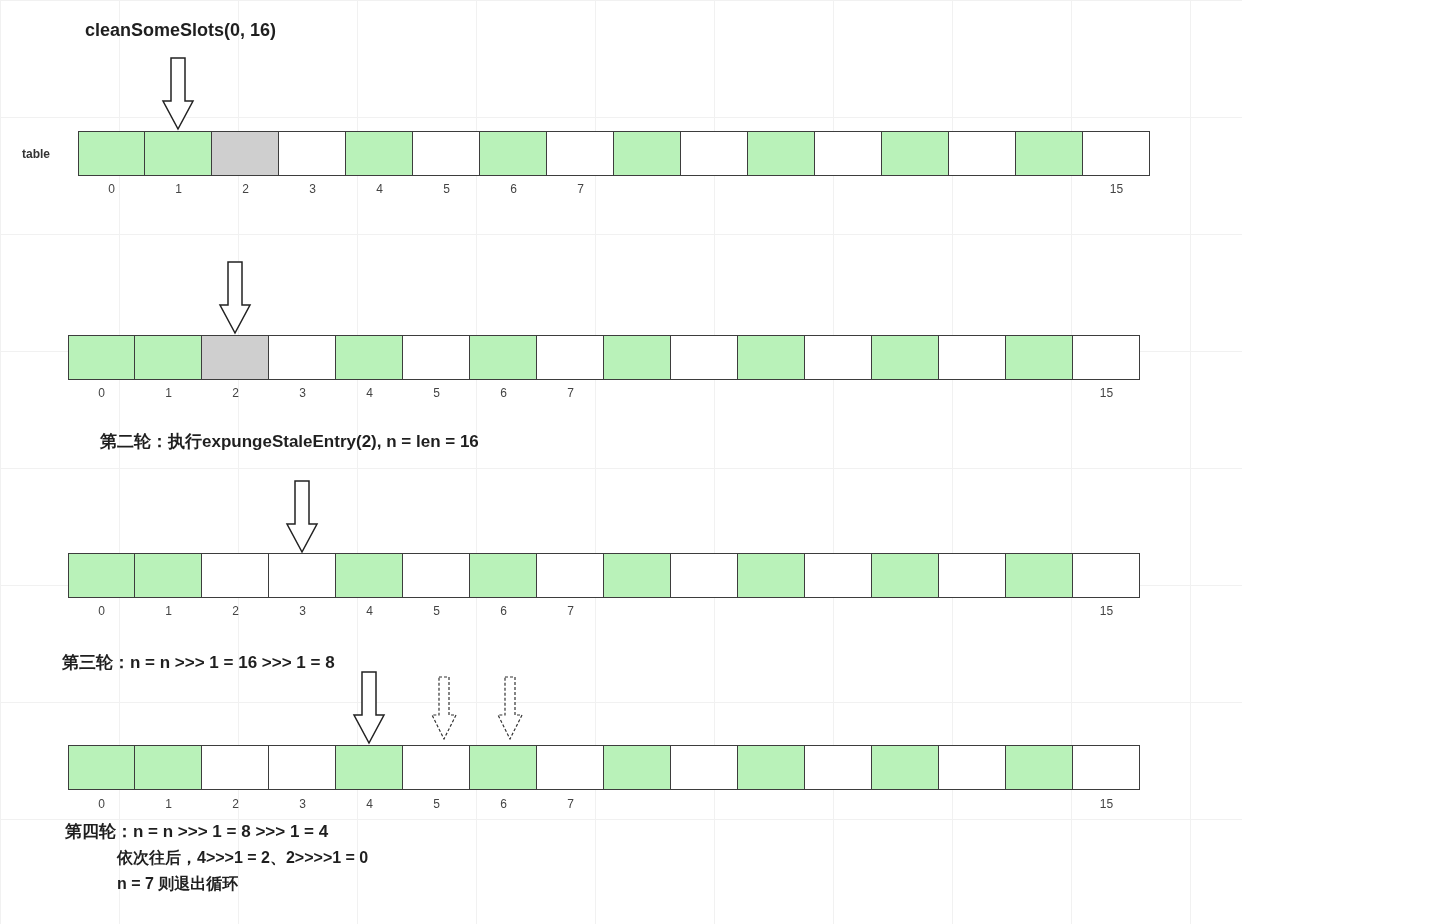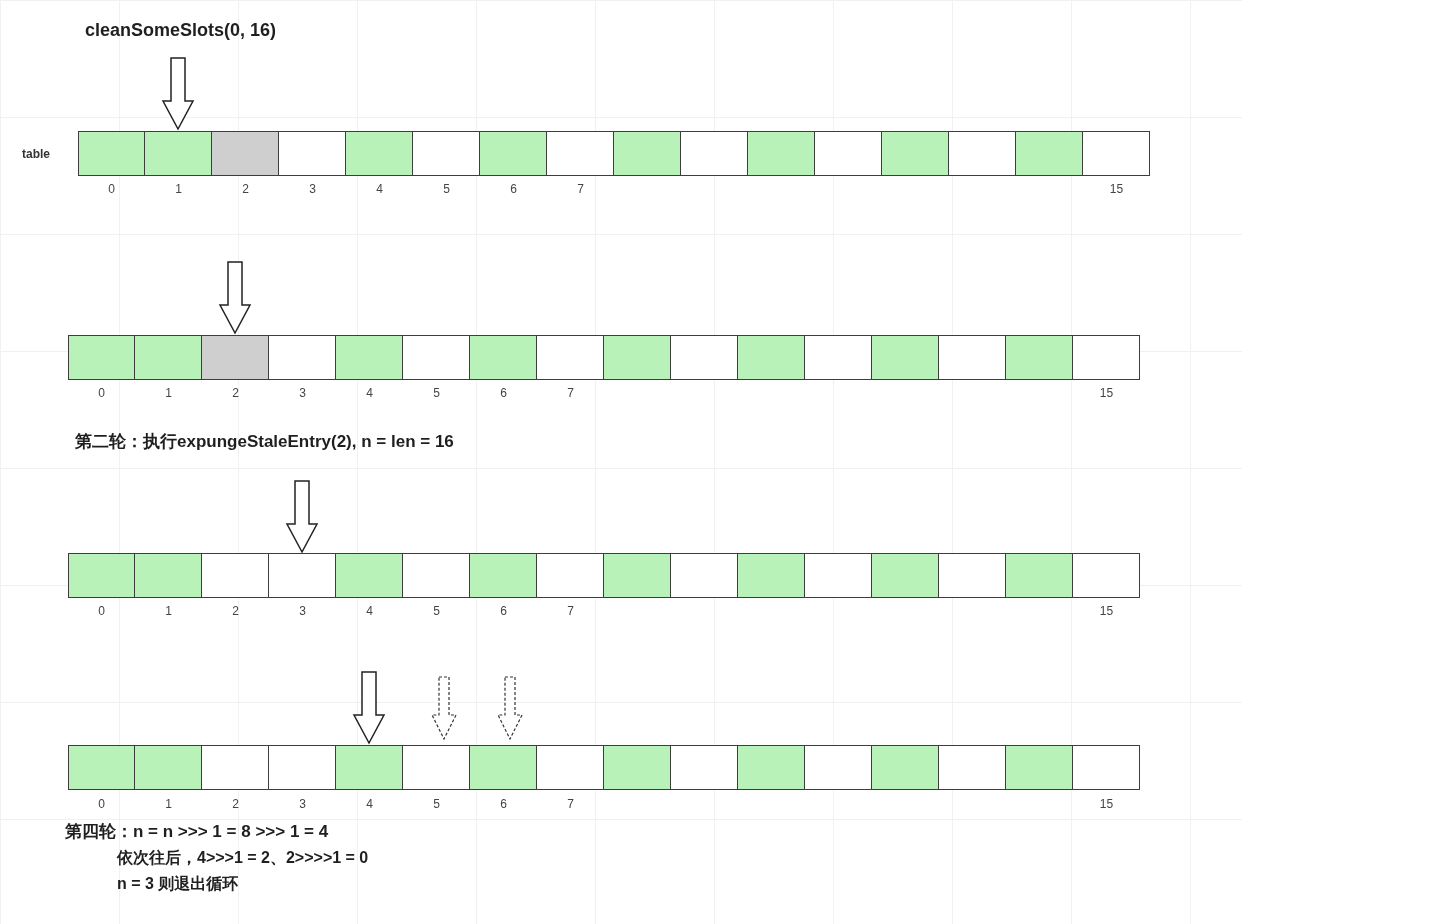--- a/index.html
+++ b/index.html
@@ -123,21 +123,21 @@
       <div class="idx"></div>
       <div class="idx"></div>
       <div class="idx"></div>
       <div class="idx"></div>
       <div class="idx"></div>
       <div class="idx"></div>
       <div class="idx"></div>
       <div class="idx">15</div>
     </div>
 
-  <div class="caption" style="left:75px; top:430px;">第二轮：执行expungeStaleEntry(2), n = len = 16</div>
+  <div class="caption" style="left:100px; top:430px;">第二轮：执行expungeStaleEntry(2), n = len = 16</div>
 
   <svg class="arrow" style="left:285px; top:480px;" width="34" height="74" viewBox="0 0 34 74">
     <polygon points="10,1 24,1 24,44 32,44 17,72 2,44 10,44" fill="#ffffff" stroke="#222" stroke-width="1.5"></polygon>
   </svg>
 
   <div class="array-row" style="left:68px; top:553px;">
       <div class="cell" style="background: rgb(185, 242, 185);"></div>
       <div class="cell" style="background: rgb(185, 242, 185);"></div>
       <div class="cell" style="background: rgb(255, 255, 255);"></div>
       <div class="cell" style="background: rgb(255, 255, 255);"></div>
@@ -166,20 +166,21 @@
       <div class="idx"></div>
       <div class="idx"></div>
       <div class="idx"></div>
       <div class="idx"></div>
       <div class="idx"></div>
       <div class="idx"></div>
       <div class="idx"></div>
       <div class="idx">15</div>
     </div>
 
+  <div class="caption" style="left:62px; top:651px;">第三轮：n = n &gt;&gt;&gt; 1 = 16 &gt;&gt;&gt; 1 = 8</div>
 
   <svg class="arrow" style="left:352px; top:671px;" width="34" height="74" viewBox="0 0 34 74">
     <polygon points="10,1 24,1 24,44 32,44 17,72 2,44 10,44" fill="#ffffff" stroke="#222" stroke-width="1.5"></polygon>
   </svg>
   <svg class="arrow" style="left:430px; top:676px;" width="28" height="66" viewBox="0 0 28 66">
     <polygon points="9,1 19,1 19,39 26,39 14,63 2,39 9,39" fill="#ffffff" stroke="#333" stroke-width="1.2" stroke-dasharray="3 2"></polygon>
   </svg>
   <svg class="arrow" style="left:496px; top:676px;" width="28" height="66" viewBox="0 0 28 66">
     <polygon points="9,1 19,1 19,39 26,39 14,63 2,39 9,39" fill="#ffffff" stroke="#333" stroke-width="1.2" stroke-dasharray="3 2"></polygon>
   </svg>
@@ -217,16 +218,16 @@
       <div class="idx"></div>
       <div class="idx"></div>
       <div class="idx"></div>
       <div class="idx"></div>
       <div class="idx">15</div>
     </div>
 
   <div class="caption" style="left:65px; top:820px;">
     <span>第四轮：n = n &gt;&gt;&gt; 1 = 8 &gt;&gt;&gt; 1 = 4</span>
     <span class="sub">依次往后，4&gt;&gt;&gt;1 = 2、2&gt;&gt;&gt;&gt;1 = 0</span>
-    <span class="sub">n = 3 则退出循环</span>
+    <span class="sub">n = 7 则退出循环</span>
   </div>
 
 </div>
 
 </body></html>

